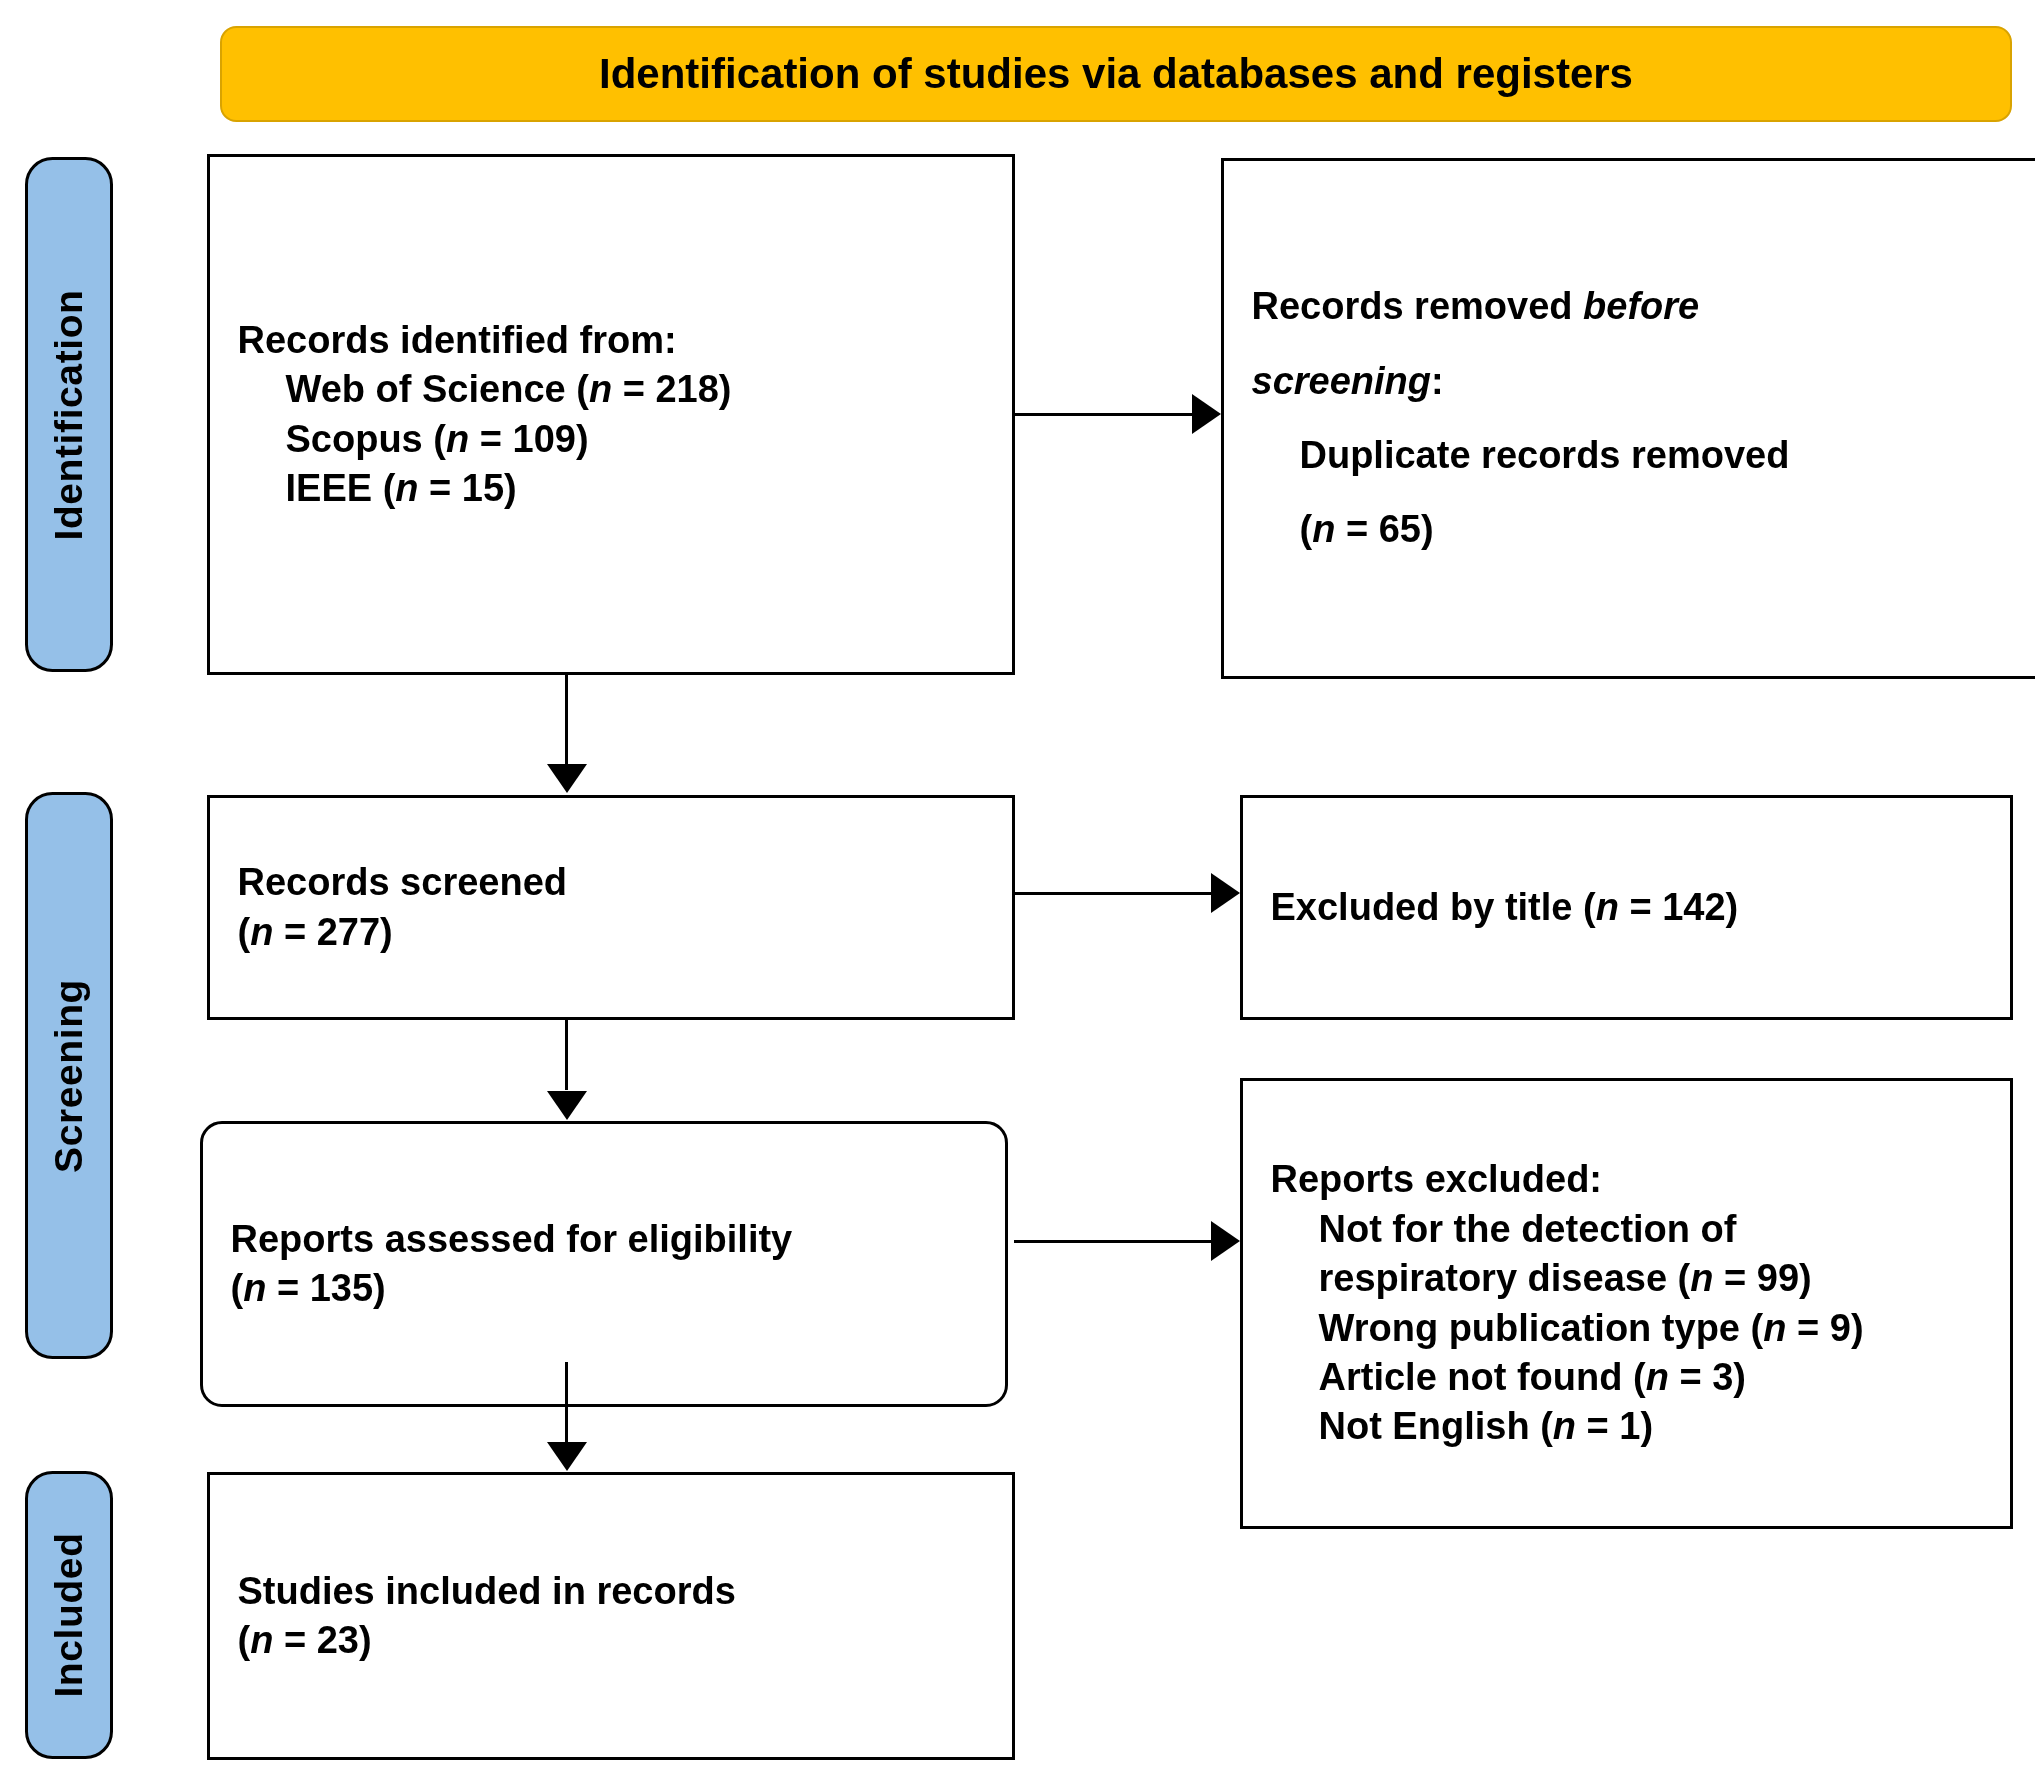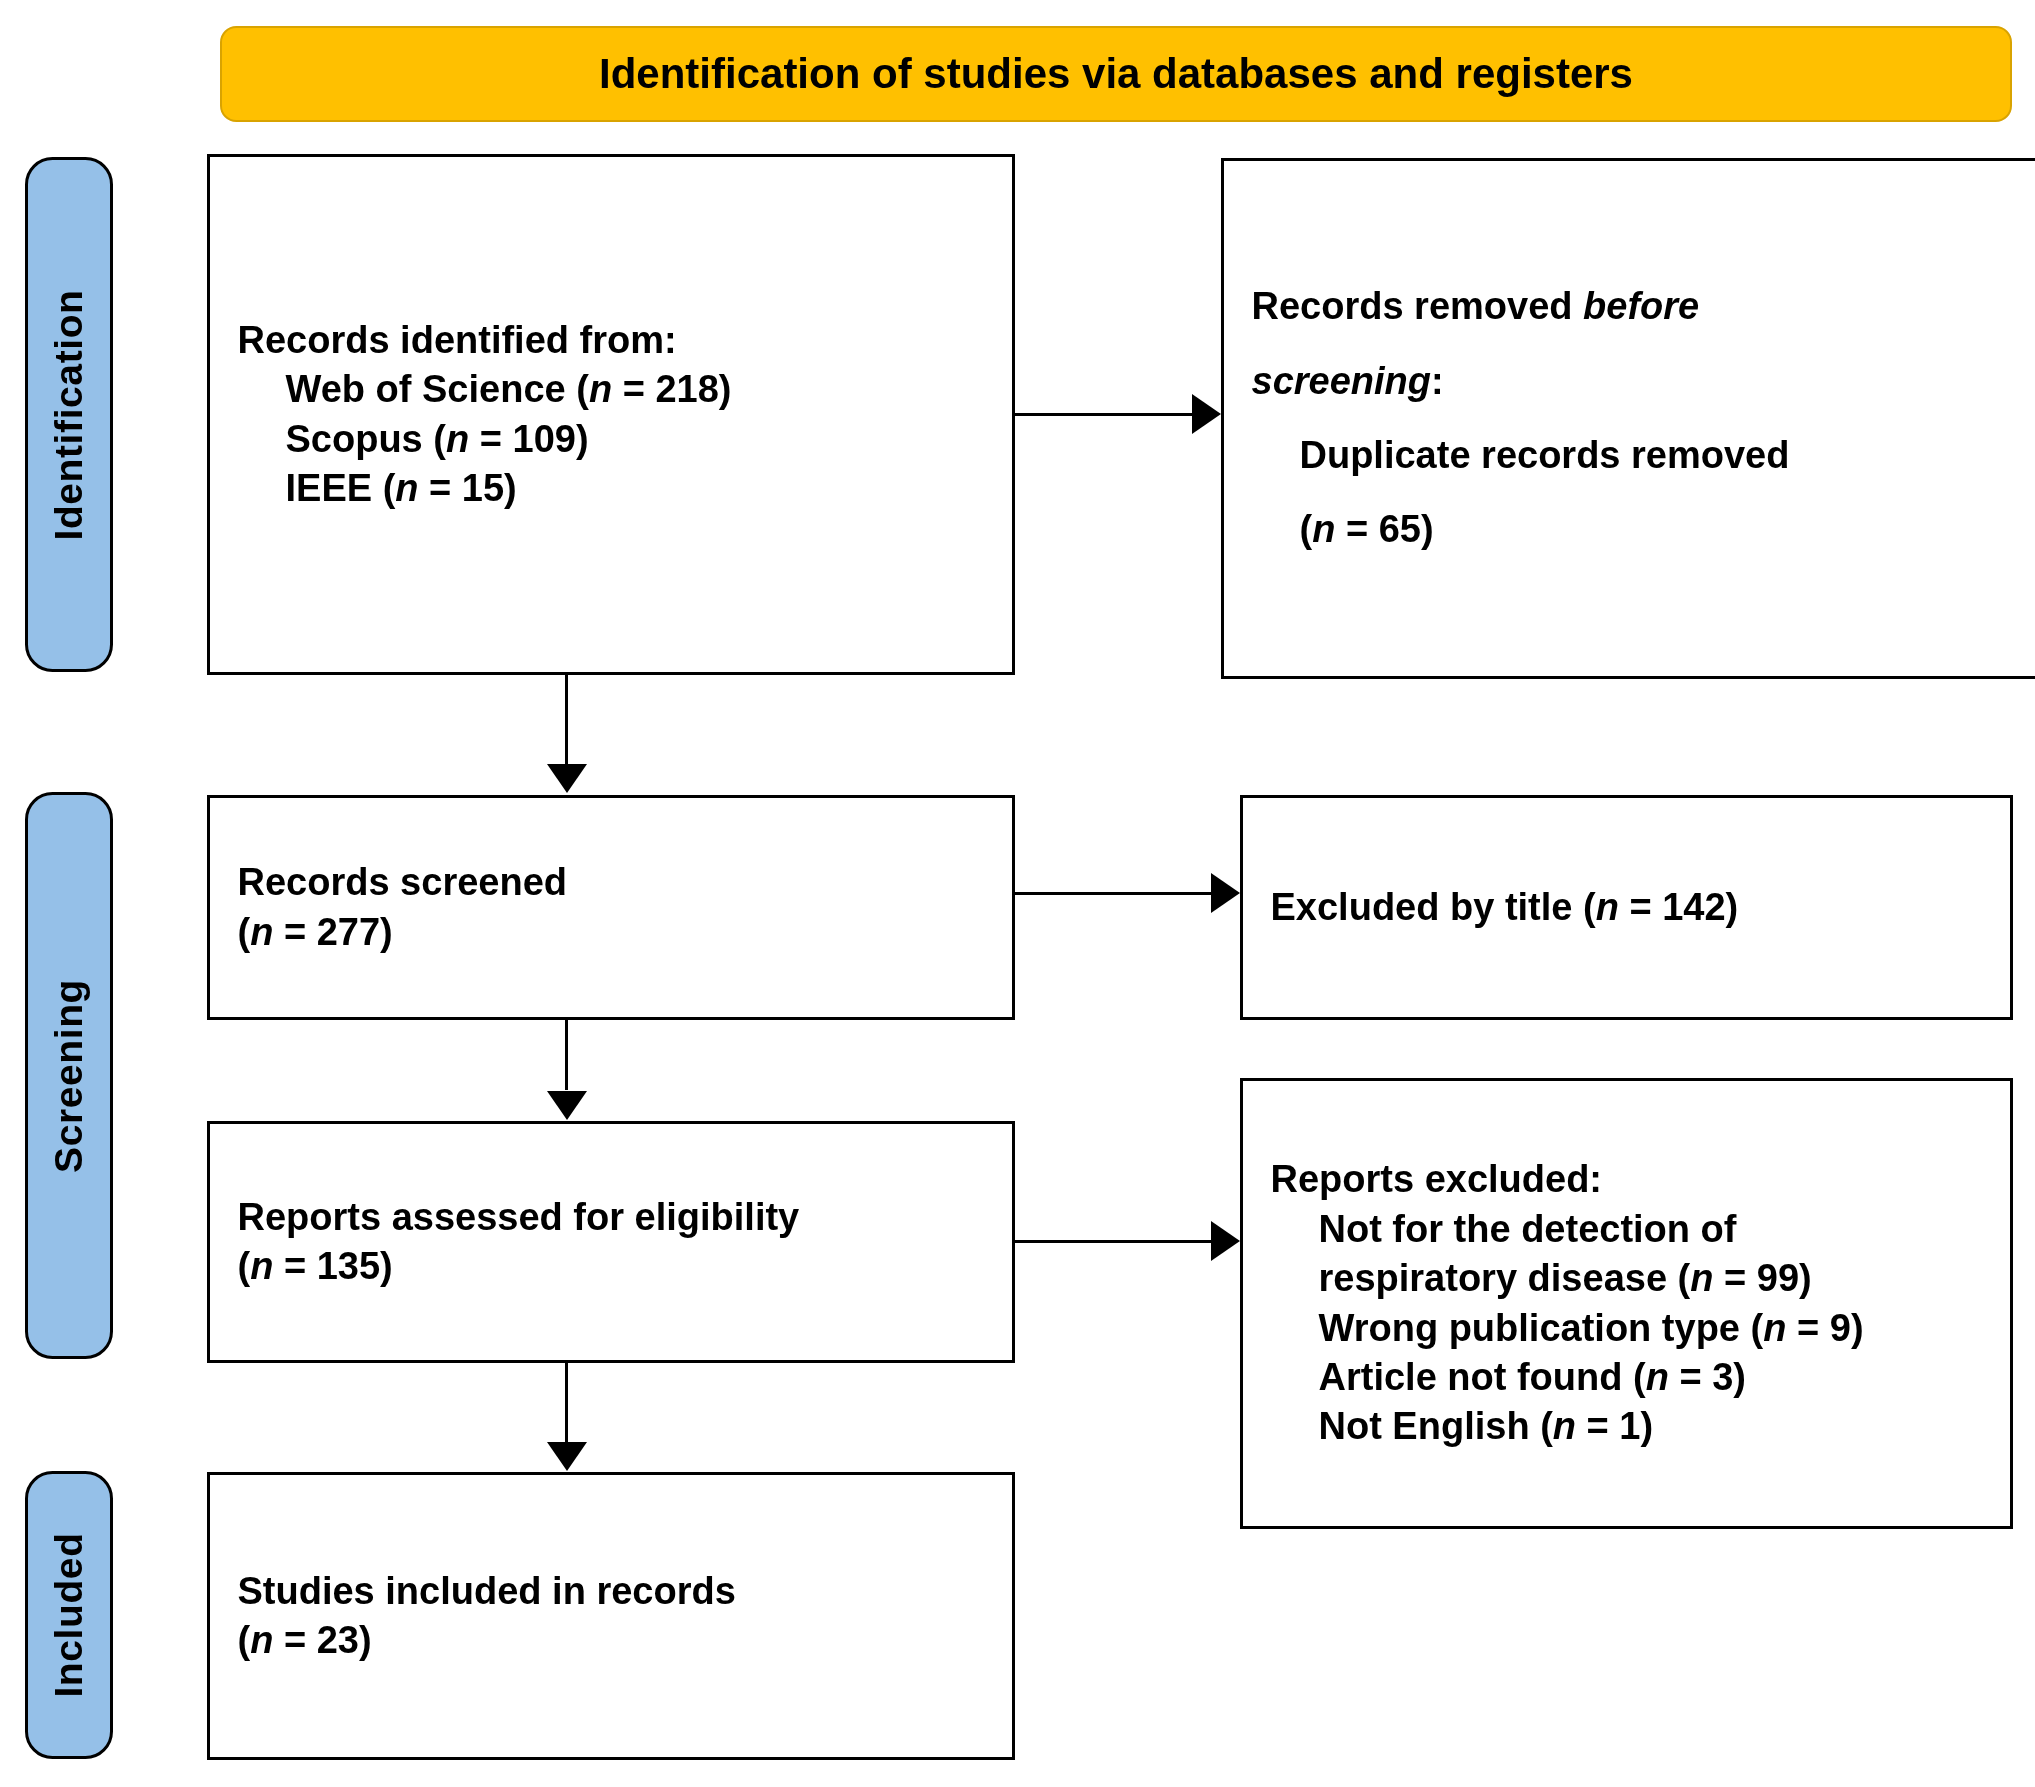--- a/index.html
+++ b/index.html
@@ -84,21 +84,21 @@
     white-space: nowrap;
     font-weight: bold;
   }
   .flow-line.indent { padding-left: 48px; }
   .flow-line i { font-style: italic; }
 
   #box-identified   { left: 207px;  top: 154px;  width: 808px; height: 521px; }
   #box-removed      { left: 1221px; top: 158px;  width: 856px; height: 521px; gap: 25px; }
   #box-screened     { left: 207px;  top: 795px; width: 808px; height: 225px; }
   #box-excluded     { left: 1240px; top: 795px; width: 773px; height: 225px; }
-  #box-assessed     { left: 207px;  top: 1121px; width: 808px; height: 242px; }
+  #box-assessed     { left: 200px;  top: 1121px; width: 808px; height: 286px; border-radius: 22px; }
   #box-rep-excluded { left: 1240px; top: 1078px; width: 773px; height: 451px; }
   #box-included     { left: 207px;  top: 1472px; width: 808px; height: 288px; }
 
   
   .conn-v-line {
     position: absolute;
     width: 3.1px;
     background: #000000;
   }
   .conn-v-head {

